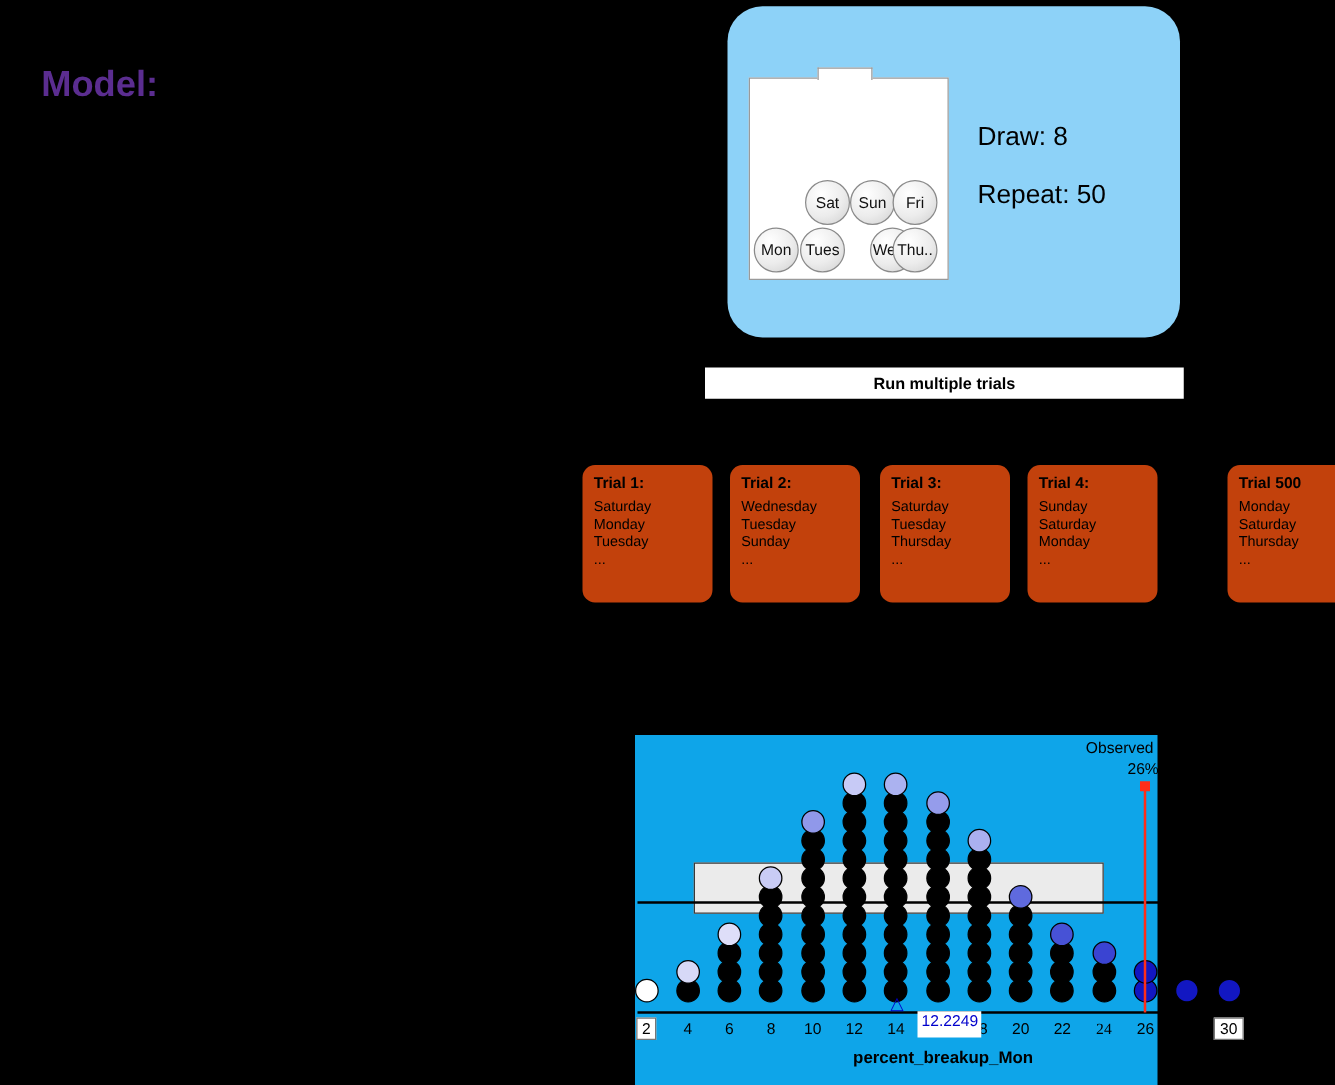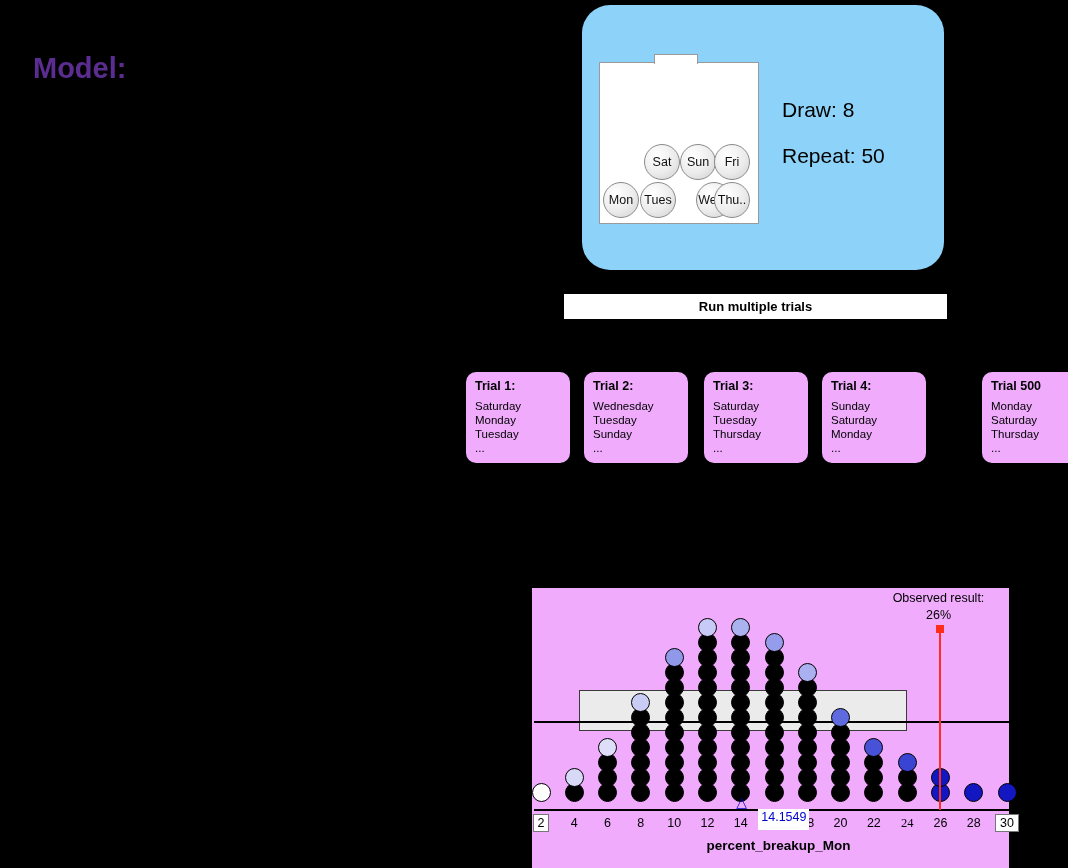--- a/index.html
+++ b/index.html
@@ -22,26 +22,26 @@
           display:flex; align-items:center; justify-content:center;
           font-size:12.5px; color:#111; white-space:nowrap; overflow:hidden; }
   .model-stat { position:absolute; left:200px; font-size:21px; color:#000; }
   #draw { top:93px; }
   #repeat { top:139px; }
 
   #run-bar { position:absolute; left:535px; top:294px; width:383px; height:25px;
              background:#fff; display:flex; align-items:center; justify-content:center;
              font-size:13px; font-weight:700; color:#000; cursor:pointer; }
 
-  .trial { position:absolute; top:372px; height:91px; background:#f0abfc; border-radius:10px;
+  .trial { position:absolute; top:372px; height:110px; background:#c2410c; border-radius:10px;
            padding:7px 0 0 9px; box-sizing:border-box; color:#000; }
   .trial-title { font-weight:700; font-size:12.5px; margin-bottom:6px; }
   .trial-line { font-size:11.5px; line-height:14px; }
 
-  #chart { position:absolute; left:503px; top:588px; width:477px; height:280px; background:#f0abfc; }
+  #chart { position:absolute; left:479px; top:588px; width:418px; height:280px; background:#0ea5e9; }
   #observed-text { position:absolute; left:320px; top:2px; width:173px; text-align:center;
                    font-size:12.5px; color:#000; z-index:5; line-height:17px; }
   #band { position:absolute; top:102px; height:41px; background:#ebebeb;
           border:1px solid #3a3a3a; box-sizing:border-box; z-index:1; }
   #refline { position:absolute; left:2px; top:133px; width:487px; height:2px; background:#000; z-index:1; }
   #axis { position:absolute; left:2px; top:221px; width:487px; height:2px; background:#000; z-index:2; }
   #columns { position:absolute; left:0; top:0; z-index:2; }
   .dot { position:absolute; width:19px; height:19px; border-radius:50%;
          border:1px solid #000; box-sizing:border-box; }
   #observed-line { position:absolute; top:42px; width:2px; height:180px; background:#ff2d1a; z-index:3; }
@@ -220,21 +220,21 @@
         <span class="tick" style="left: 228.002px;">16</span>
         <span class="tick" style="left: 261.288px;">18</span>
         <span class="tick" style="left: 294.574px;">20</span>
         <span class="tick" style="left: 327.86px;">22</span>
         <span class="tick" style="left: 361.146px; font-family: Liberation Serif, serif;">24</span>
         <span class="tick" style="left: 394.432px;">26</span>
         <span class="tick" style="left: 427.718px;">28</span>
         <span class="tick boxed" style="left: 463.004px;">30</span>
       </div>
     <span id="mean-triangle" style="left: 204.294px;">△</span>
-    <span id="mean-label" style="left: 226.294px;">14.1549</span>
+    <span id="mean-label" style="left: 226.294px;">12.2249</span>
     <div id="xtitle">percent_breakup_Mon</div>
   </div>
 
 <div class="trial" style="left: 437px; width: 104px;">
       <div class="trial-title">Trial 1:</div>
       <div class="trial-line">Saturday</div>
       <div class="trial-line">Monday</div>
       <div class="trial-line">Tuesday</div>
       <div class="trial-line">...</div>
     </div>

